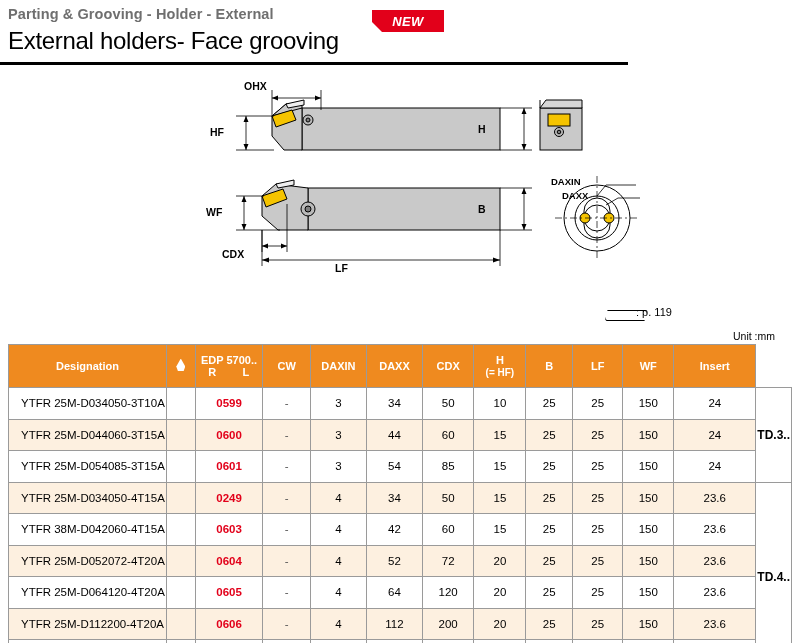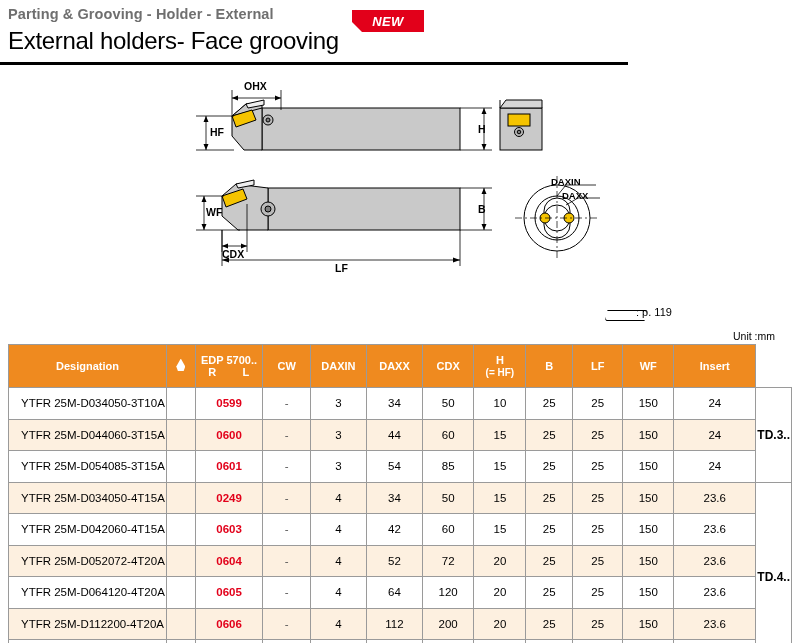--- a/index.html
+++ b/index.html
@@ -10,41 +10,41 @@
     color:#000;
     position:relative;
     overflow:hidden;
   }
   
   .header{position:absolute;left:8px;top:6px;}
   .breadcrumb{
     font-size:14.5px;font-weight:bold;color:#6f6f6f;letter-spacing:0.1px;
   }
   .new-badge{
-    position:absolute;left:352px;top:10px;width:72px;height:22px;
+    position:absolute;left:372px;top:10px;width:72px;height:22px;
   }
   .new-badge .flag{
     position:absolute;left:0;top:0;width:72px;height:22px;
     background:#e2001a;
     clip-path:polygon(0 0,100% 0,100% 100%,10px 100%, 0 55%);
   }
   .new-badge .txt{
     position:absolute;left:0;top:0;width:72px;height:22px;
     color:#fff;font-size:13px;font-weight:bold;font-style:italic;
     display:flex;align-items:center;justify-content:center;letter-spacing:0.4px;
   }
   .title{
     position:absolute;left:8px;top:27px;
     font-size:24px;font-weight:normal;letter-spacing:-0.3px;
   }
   .title-underline{
     position:absolute;left:0;top:62px;width:628px;height:3px;background:#000;
   }
   
-  .drawing{position:absolute;left:0;top:70px;width:739px;height:240px;}
+  .drawing{position:absolute;left:0;top:70px;width:739px;height:240px;padding-left:40px;}
   .lbl{position:absolute;font-size:10.5px;font-weight:bold;color:#000;}
   .lbl.small{font-size:9.5px;}
   .insert-shape{
     position:absolute;left:605px;top:310px;width:40px;height:9px;
     background:#ffffff;border:1.4px solid #000;
     border-radius:2px;
     transform:skewX(-0deg);
     clip-path:polygon(6% 0,100% 0,94% 100%,0 100%);
   }
   .page-ref{position:absolute;left:636px;top:306px;font-size:11px;}
@@ -307,21 +307,21 @@
         <td>34</td>
         <td>50</td>
         <td>15</td>
         <td>25</td>
         <td>25</td>
         <td>150</td>
         <td>23.6</td>
         <td class="insert" rowspan="6" style="background: rgb(255, 255, 255);">TD.4..</td>
       </tr>
       <tr>
-        <td class="designation">YTFR 25M-D042060-4T15A</td>
+        <td class="designation">YTFR 38M-D042060-4T15A</td>
         <td style="width: 28px;"></td>
         <td class="edpR" style="width: 36px;">0603</td>
         <td class="edpL" style="width: 36px;">-</td>
         <td>4</td>
         <td>42</td>
         <td>60</td>
         <td>15</td>
         <td>25</td>
         <td>25</td>
         <td>150</td>

